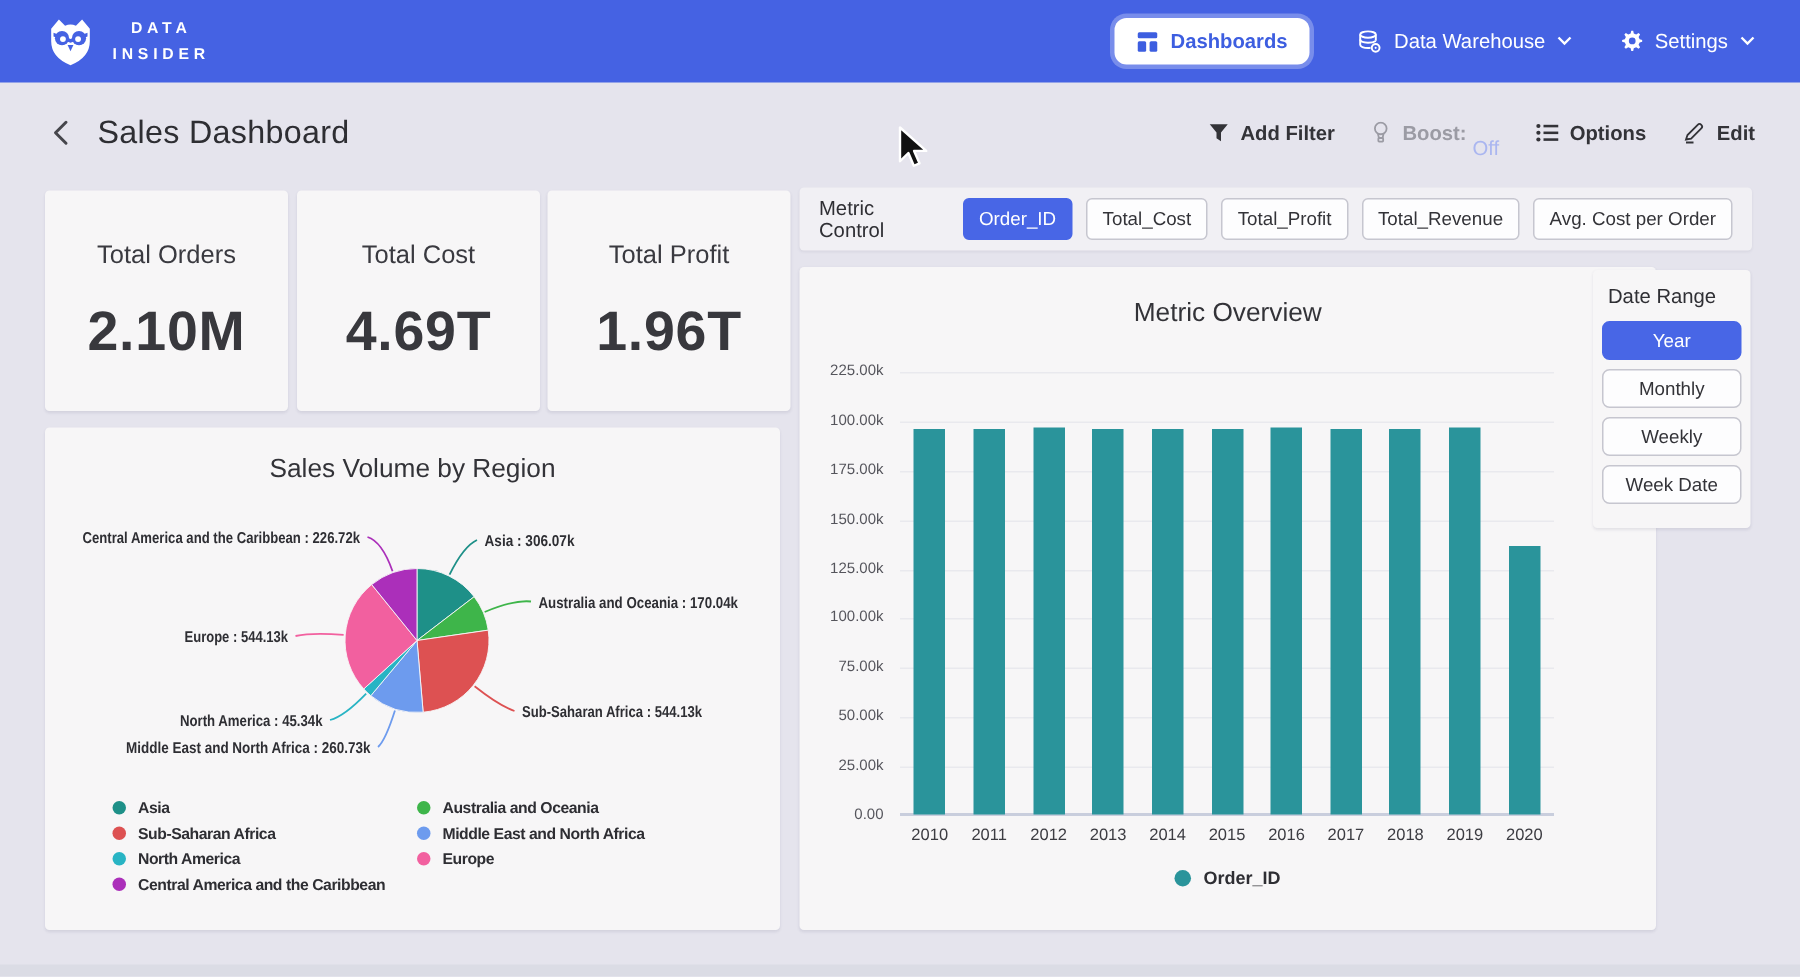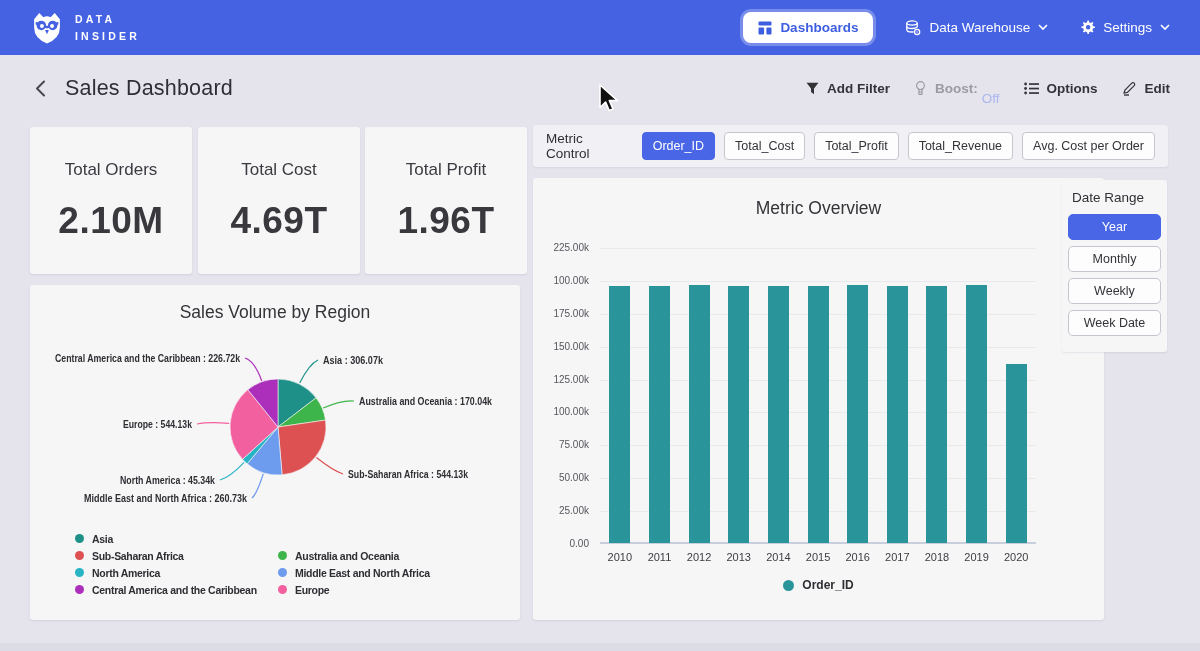--- a/index.html
+++ b/index.html
@@ -3,21 +3,21 @@
 <meta charset="utf-8">
 <style>
   * { margin:0; padding:0; box-sizing:border-box; }
   html,body { width:1200px; height:651px; }
   body { font-family:"Liberation Sans", sans-serif; background:#e5e4ed; }
   #app { position:relative; width:1200px; height:651px; background:#e5e4ed; overflow:hidden; }
 
   
   .topnav { position:absolute; top:0; left:0; width:1200px; height:55px; background:#4562e3;
             display:flex; align-items:center; justify-content:space-between; padding:0 30px; z-index:5; }
-  .brand { display:flex; align-items:center; gap:11px; }
+  .brand { display:flex; align-items:center; gap:11px;text-align:center; }
   .brand-text { color:#fff; font-size:10.5px; font-weight:bold; letter-spacing:3.2px; line-height:1.55; }
   .nav-right { display:flex; align-items:center; gap:32px; }
   .nav-pill { display:flex; align-items:center; gap:8px; background:#ffffff; color:#3d5ee0;
               font-size:13.5px; font-weight:bold; padding:8px 15px; border-radius:8px; border:none;
               cursor:pointer; box-shadow:0 0 0 3px rgba(255,255,255,0.28); font-family:inherit; }
   .nav-item { display:flex; align-items:center; gap:8px; color:#ffffff; font-size:13.5px; font-weight:500;
               background:none; border:none; cursor:pointer; font-family:inherit; }
 
   
   .page-header { position:absolute; top:55px; left:0; width:1200px; height:66px;
@@ -46,21 +46,21 @@
   .metric-strip-label { font-size:13.5px; font-weight:500; color:#2f2f34; margin-right:5px; }
   .opt-btn { font-family:inherit; font-size:12.5px; color:#333338; background:#fdfdfe;
              border:1px solid #c6c6cf; border-radius:4px; padding:6px 10px; cursor:pointer; white-space:nowrap; }
   .opt-btn.selected { background:#4866e6; color:#ffffff; border-color:#4866e6; }
 
   
   #pie-card { left:30px; top:285px; width:490px; height:335px; }
   #pie-card .chart-title { top:17px; }
   #pie-svg { position:absolute; left:0; top:50px; overflow:visible; }
   .pie-label { font-size:10.5px; font-weight:bold; fill:#2e2e33; }
-  #pie-legend { position:absolute; left:45px; top:247px; display:flex;align-items:flex-end; }
+  #pie-legend { position:absolute; left:45px; top:247px; display:flex; }
   .leg-col { display:flex; flex-direction:column; gap:4px; }
   .leg-col:first-child { width:203px; }
   .leg-item { display:flex; align-items:center; gap:8px; height:13px; }
   .leg-dot { width:9px; height:9px; border-radius:50%; flex:0 0 9px; }
   .leg-text { font-size:10.5px; font-weight:bold; color:#2e2e33; letter-spacing:-0.3px; white-space:nowrap; }
 
   
   #bar-card { left:533px; top:178px; width:571px; height:442px; }
   #bar-card .chart-title { top:20px; }
   #bar-ylabels { position:absolute; left:0; top:70px; width:56px; height:296px; }

